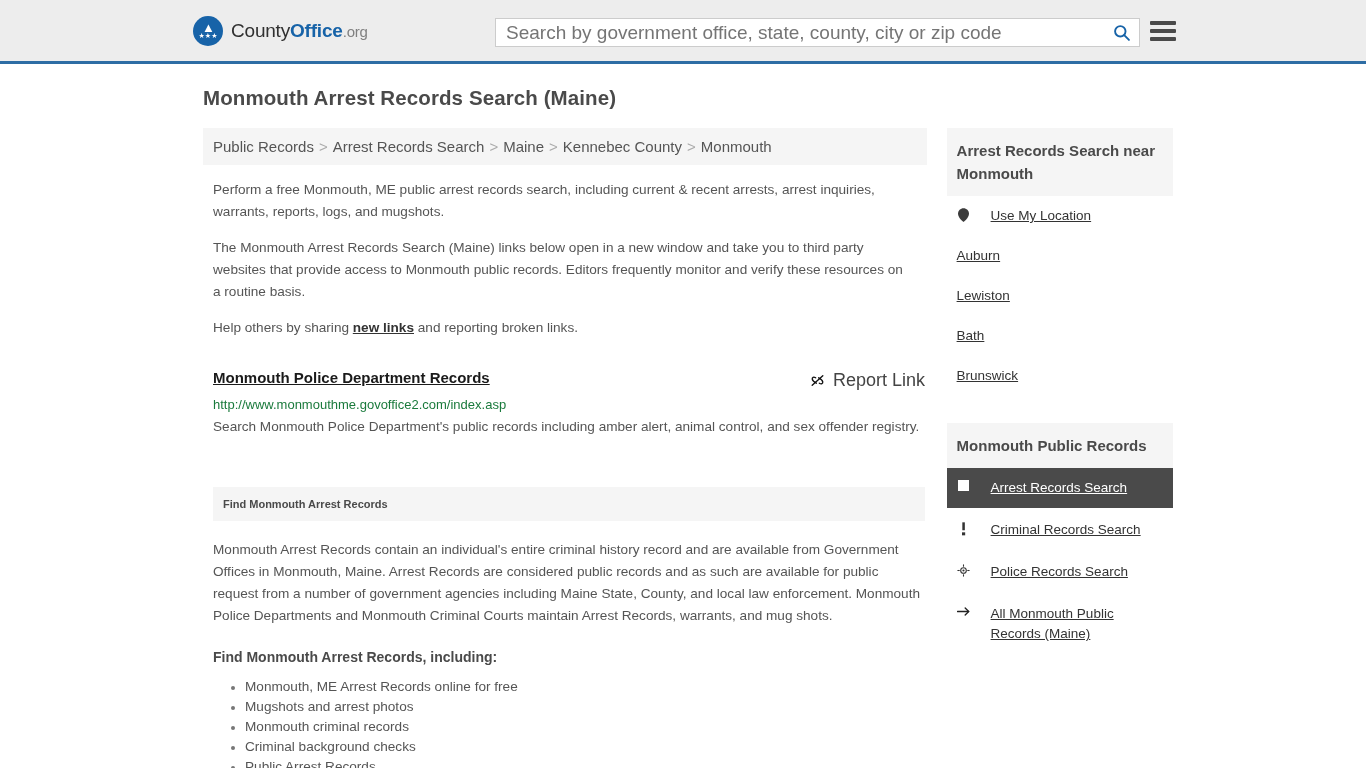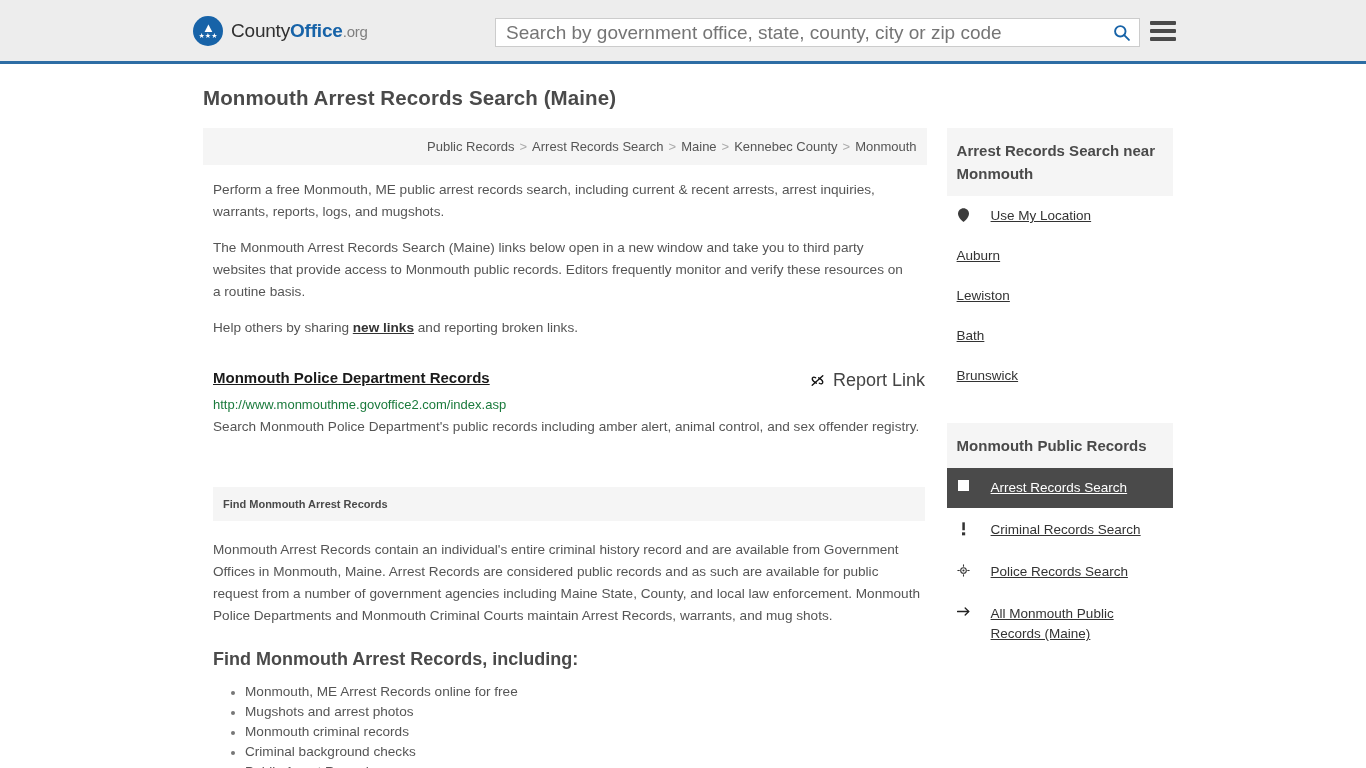--- a/index.html
+++ b/index.html
@@ -127,24 +127,23 @@
   }
 
   .columns { display: flex; gap: 0; }
   #main-col { width: 735px; margin-left: 10px; }
   #side-col { width: 230px; margin-left: 20px; }
 
   
   #breadcrumb {
     background: #f5f5f5;
     padding: 9px 10px;
-    font-size: 13px;
+    font-size: 15px;
     color: #555;
     line-height: 19px;
-    text-align: right;
   }
   #breadcrumb a { color: #555; text-decoration: none; }
   #breadcrumb .sep { color: #aaa; margin: 0 5px; }
 
   
   .body-p {
     font-size: 13.6px;
     line-height: 22px;
     color: #555;
     margin: 14px 0 0 10px;
@@ -202,21 +201,21 @@
     color: #4a4a4a;
   }
   .section-text {
     font-size: 13.6px;
     line-height: 22px;
     color: #555;
     margin: 18px 0 0 10px;
     max-width: 712px;
   }
   .sub-head {
-    font-size: 18px;
+    font-size: 14px;
     font-weight: bold;
     color: #4a4a4a;
     margin: 22px 0 0 10px;
   }
   ul.bullets {
     margin: 12px 0 0 10px;
     padding-left: 32px;
     list-style: disc;
   }
   ul.bullets li {

